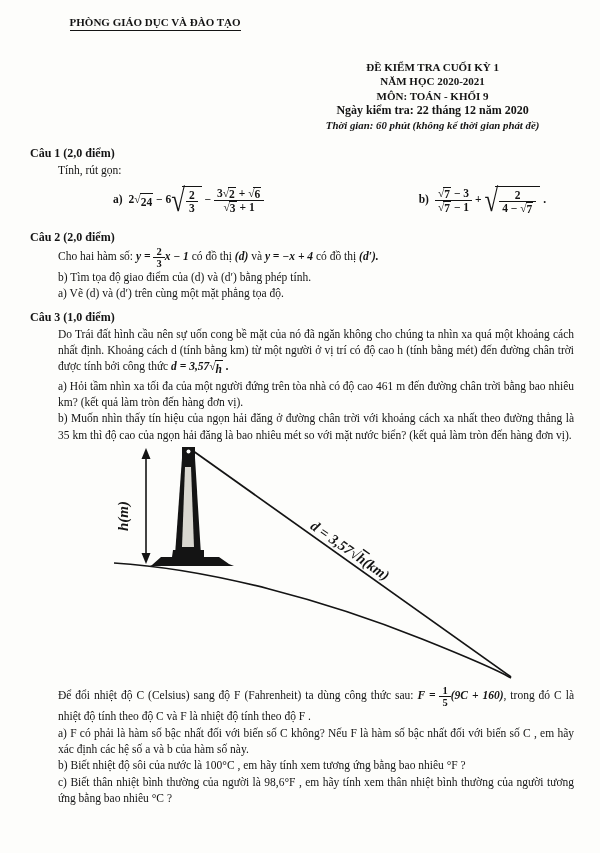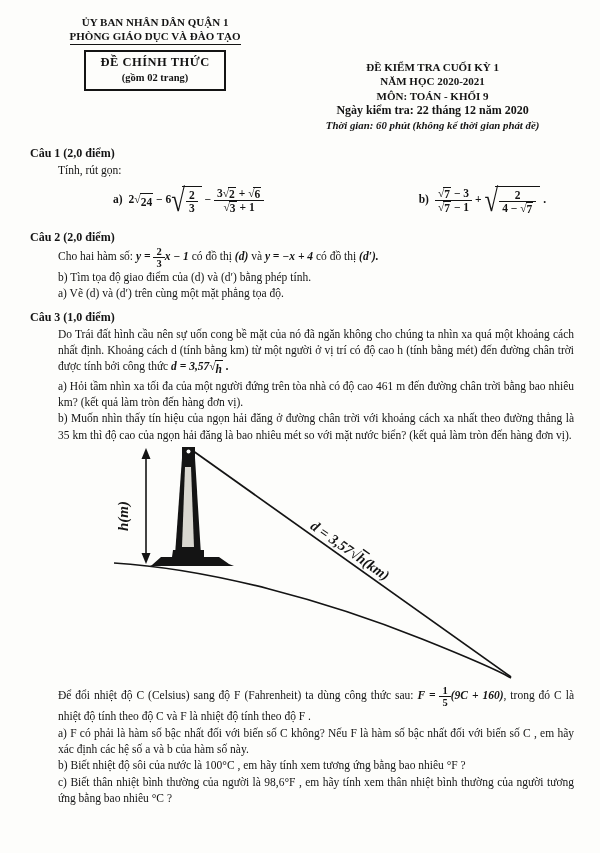--- a/index.html
+++ b/index.html
@@ -60,26 +60,21 @@
   
   .fig { margin:2px 0 0 52px; }
 </style>
 </head>
 <body>
 
 <div class="page">
 
   <div class="header">
     <div class="header-left">
-      <div class="org">ỦY BAN NHÂN DÂN QUẬN 1</div>
       <div class="org"><span class="u2">PHÒNG GIÁO DỤC VÀ ĐÀO TẠO</span></div>
-      <div class="doc-box">
-        <div class="bt">ĐỀ CHÍNH THỨC</div>
-        <div class="bs">(gồm 02 trang)</div>
-      </div>
     </div>
     <div class="header-right">
       <div class="hr-line">ĐỀ KIỂM TRA CUỐI KỲ 1</div>
       <div class="hr-line">NĂM HỌC 2020-2021</div>
       <div class="hr-line">MÔN: TOÁN - KHỐI 9</div>
       <div class="hr-line big">Ngày kiểm tra: 22 tháng 12 năm 2020</div>
       <div class="hr-line it">Thời gian: 60 phút (không kể thời gian phát đề)</div>
     </div>
   </div>
 

